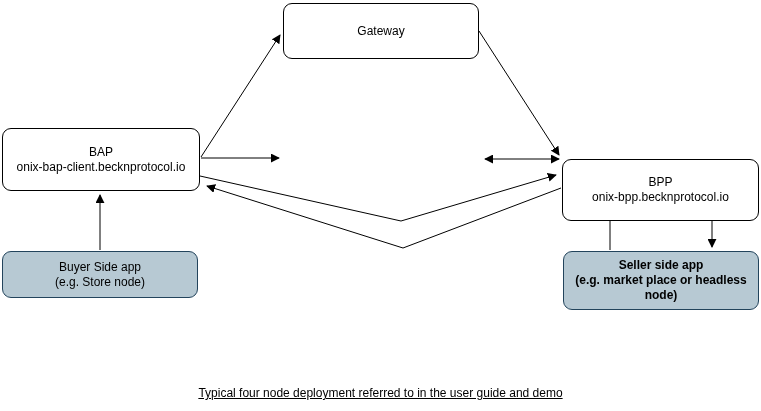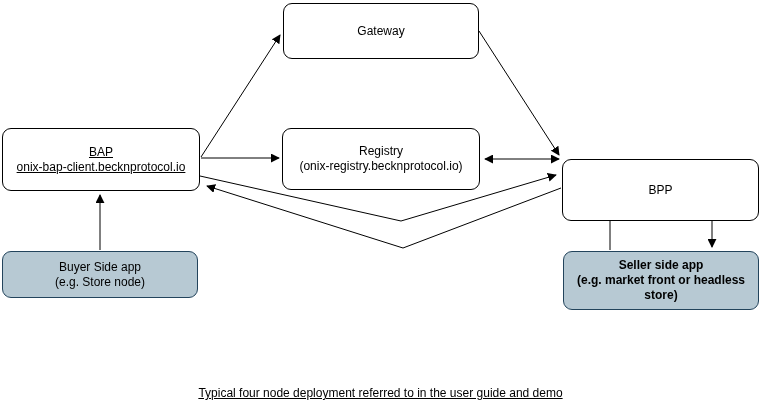--- a/index.html
+++ b/index.html
@@ -45,21 +45,21 @@
     border-radius: 9px;
     font-size: 12px;
     line-height: 15px;
     padding: 2px 4px;
   }
   .node.app {
     background: var(--app-fill);
     border-color: var(--app-border);
   }
   .node-gateway { left: 283px; top: 3px;   width: 196px; height: 56px; }
-  .node-bap     { left: 2px;   top: 128px; width: 198px; height: 63px; text-decoration: underline; }
+  .node-bap     { left: 2px;   top: 128px; width: 198px; height: 63px; }
   .node-registry{ left: 282px; top: 128px; width: 198px; height: 62px; }
   .node-bpp     { left: 562px; top: 128px; width: 197px; height: 62px; margin-top: 31px; }
   .node-buyer   { left: 2px;   top: 251px; width: 196px; height: 47px; }
   .node-seller  { left: 563px; top: 251px; width: 196px; height: 59px; font-weight: bold; }
   .caption {
     position: absolute;
     left: 0; right: 0;
     top: 386px;
     text-align: center;
     font-size: 12px;
@@ -91,34 +91,31 @@
 
   <div class="node node-gateway">
     <div>Gateway</div>
   </div>
 
   <div class="node node-bap">
     <div>BAP</div>
     <div>onix-bap-client.becknprotocol.io</div>
   </div>
 
-  <div class="node node-registry">
-    <div>Registry</div>
-    <div>(onix-registry.becknprotocol.io)</div>
-  </div>
 
   <div class="node node-bpp">
     <div>BPP</div>
+    <div>onix-bpp.becknprotocol.io</div>
   </div>
 
   <div class="node app node-buyer">
     <div>Buyer Side app</div>
     <div>(e.g. Store node)</div>
   </div>
 
   <div class="node app node-seller">
     <div>Seller side app</div>
-    <div>(e.g. market front or headless store)</div>
+    <div>(e.g. market place or headless node)</div>
   </div>
 
   <div class="caption">Typical four node deployment referred to in the user guide and demo</div>
 
 </div>
 
 </body></html>

